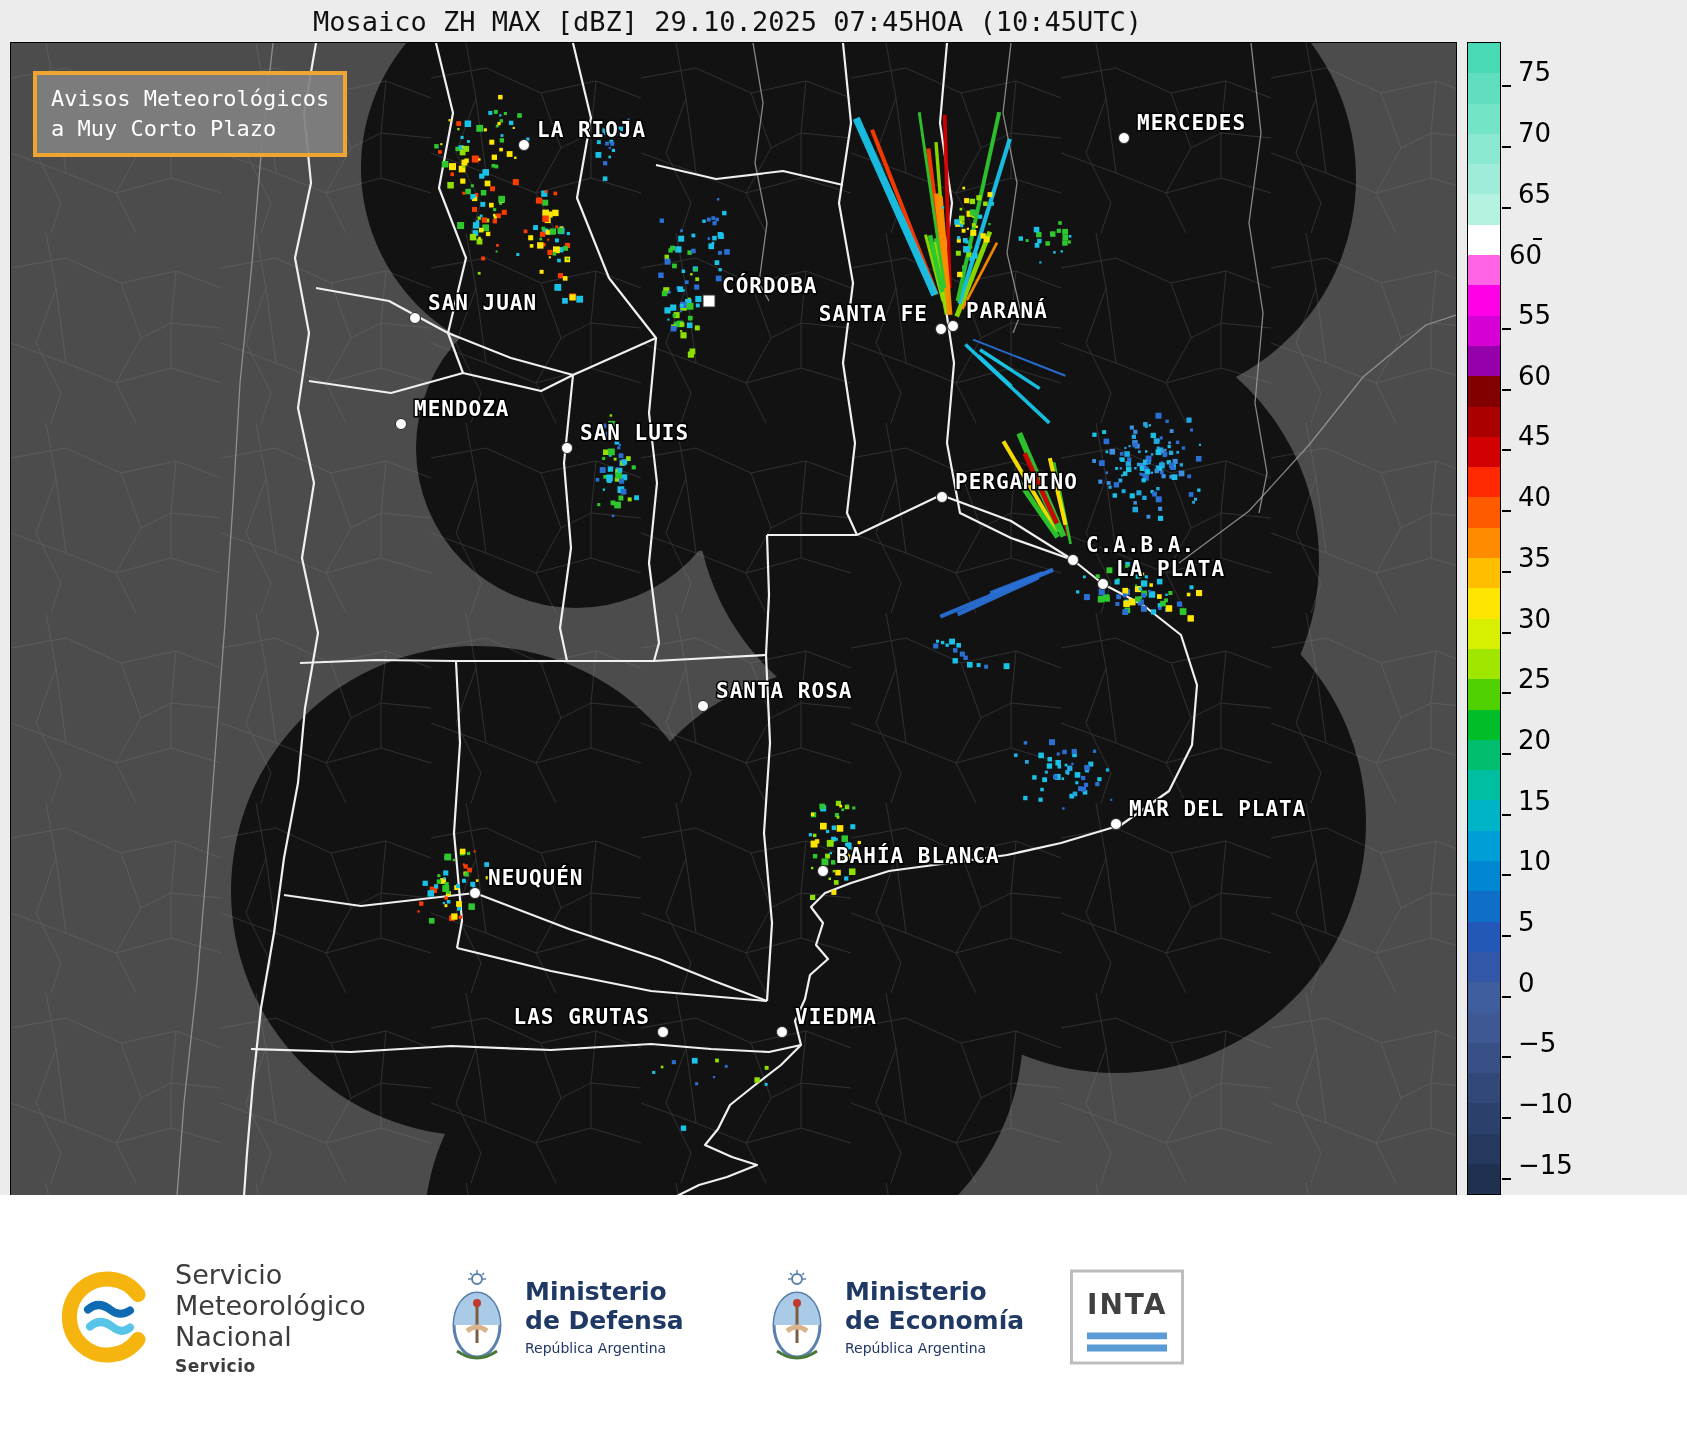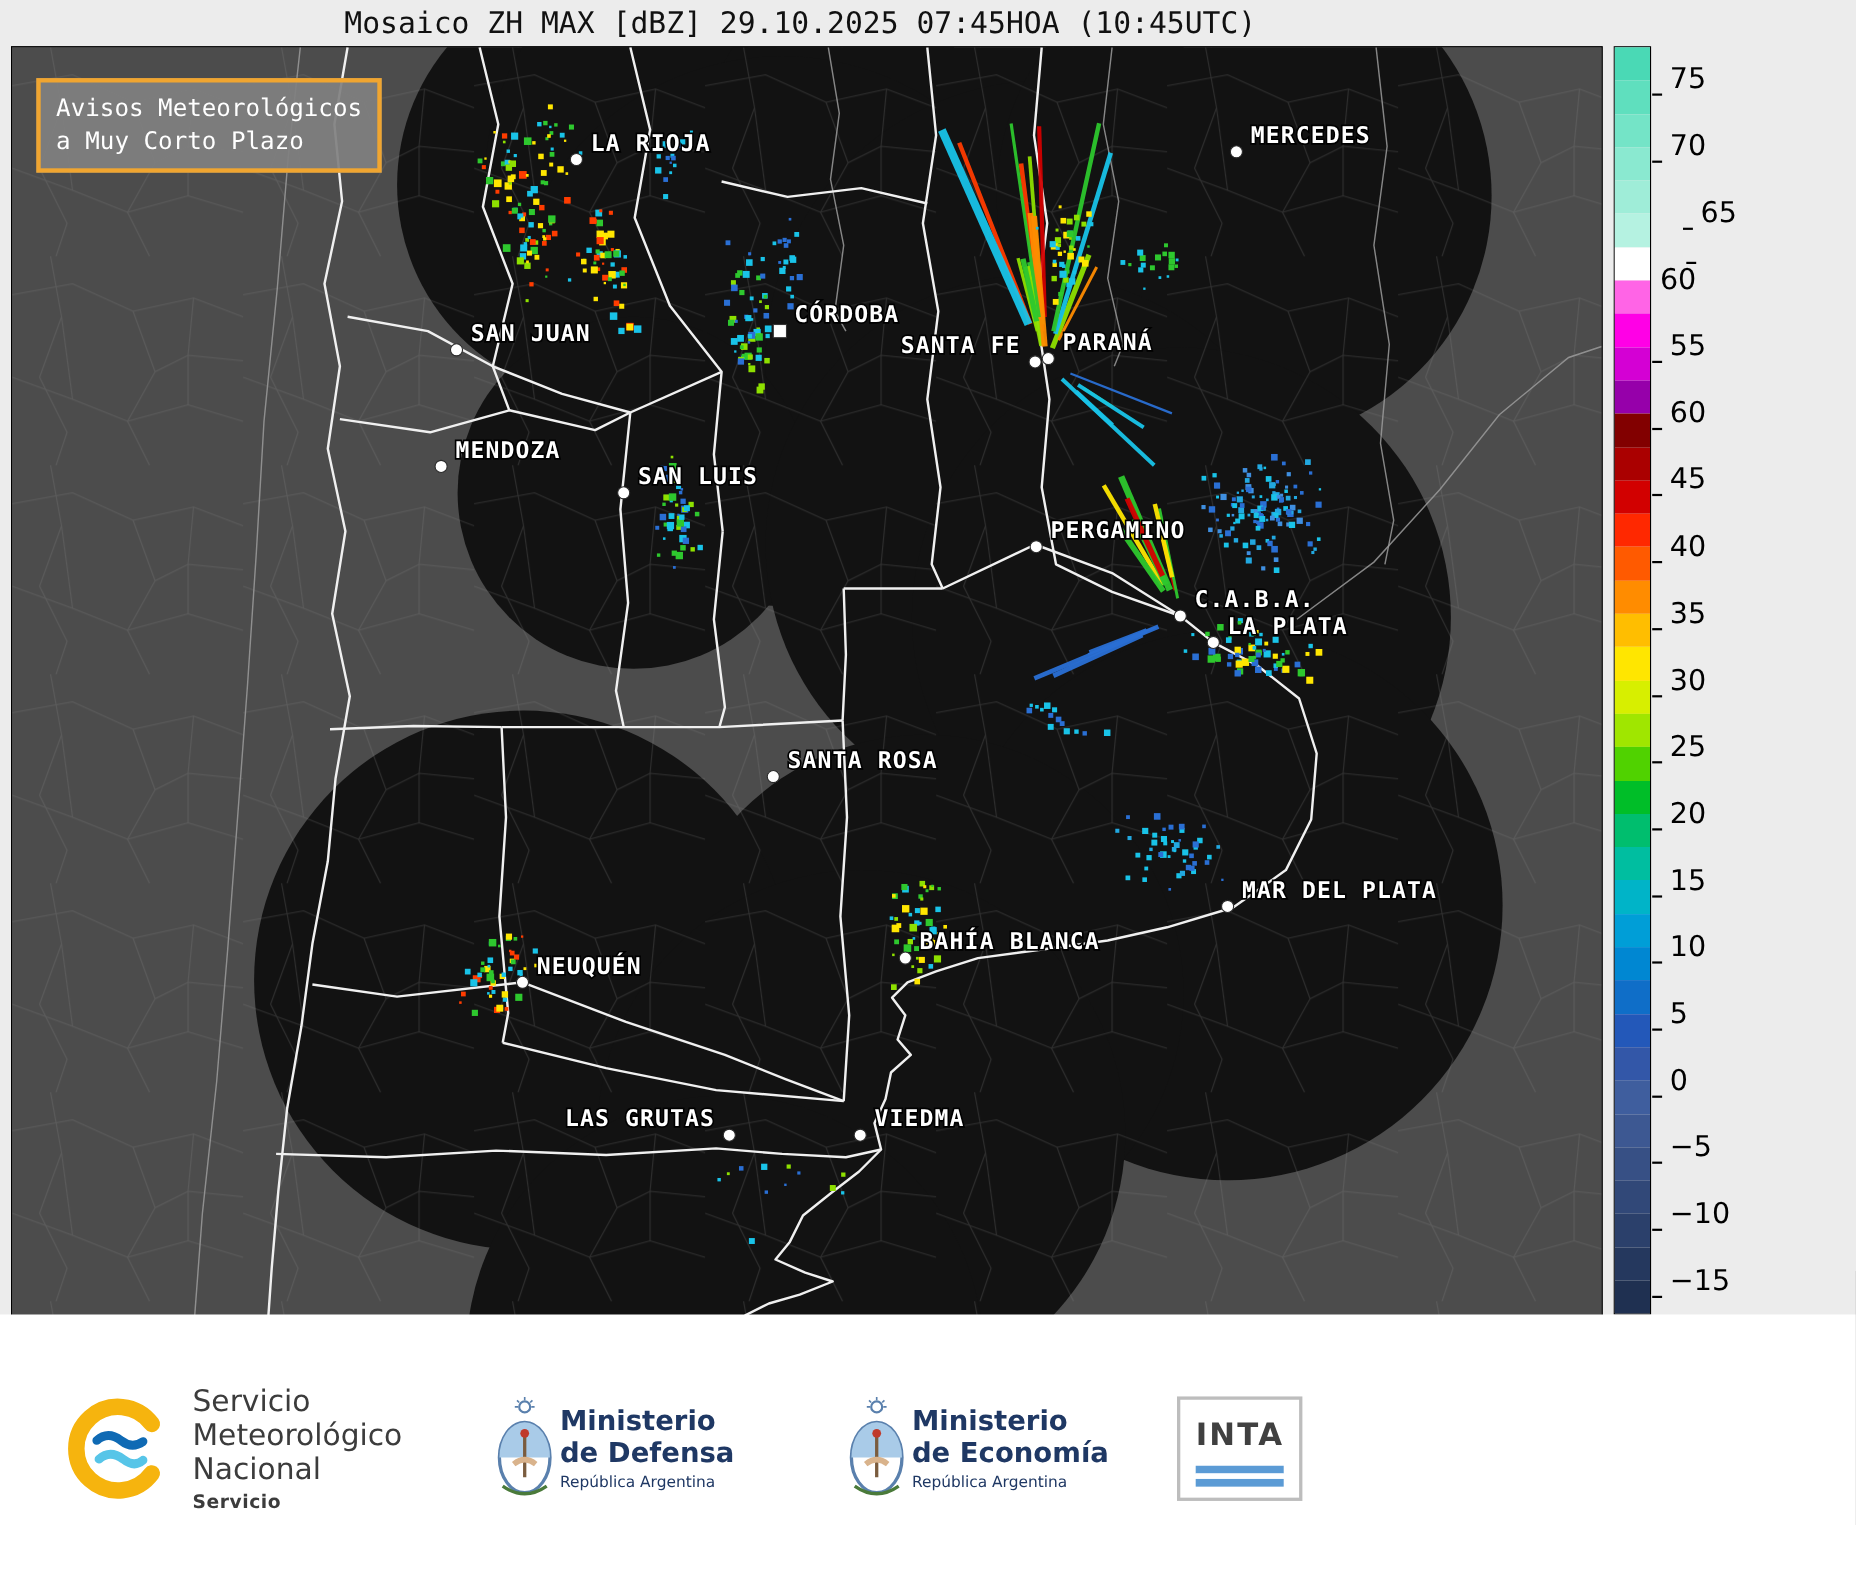--- a/index.html
+++ b/index.html
@@ -16,21 +16,21 @@
   .cb-bands div{flex:1;}
   .cb-ticks{position:absolute;left:35px;top:0;height:1153px;width:110px;}
   .cb-tick{position:absolute;display:flex;align-items:flex-end;transform:translateY(-50%);}
   .cb-dash{width:9px;height:2px;background:#000;display:inline-block;}
   .cb-label{margin-left:7px;font-size:26px;color:#000;font-family:"DejaVu Sans",sans-serif;}
   .footer{height:243px;width:1687px;background:#ffffff;position:relative;}
   .logo{position:absolute;top:50%;transform:translateY(-50%);display:flex;align-items:center;}
   .logo-smn{left:60px;gap:20px;}
   .smn-text{color:#3c3c3c;font-size:27px;line-height:31px;font-weight:500;}
   .smn-country{font-size:17px;font-weight:bold;letter-spacing:0.5px;margin-top:4px;color:#3c3c3c;}
-  .logo-min{gap:0;}
+  .logo-min{gap:16px;}
   .logo-defensa{left:445px;}
   .logo-economia{left:765px;}
   .min-title{color:#1f3864;font-size:25px;line-height:29px;font-weight:bold;}
   .min-sub{color:#1f3864;font-size:14px;margin-top:5px;}
   .logo-inta{left:1070px;}
   .inta-box{border:3px solid #bdbdbd;background:#fff;padding:12px 14px 10px;text-align:center;}
   .inta-text{color:#404040;font-weight:bold;font-size:28px;letter-spacing:2px;line-height:40px;font-family:"DejaVu Sans",sans-serif;}
   .inta-stripes{margin-top:8px;}
   .inta-stripes .s{height:7px;}
   .inta-stripes .blue{background:#5b9bd5;}
@@ -909,21 +909,21 @@
         </div>
       <div class="cb-ticks" id="cb-ticks">
           <div class="cb-tick" style="top: 2.63158%;">
             <span class="cb-dash"></span>
             <span class="cb-label">75</span>
           </div>
           <div class="cb-tick" style="top: 7.89474%;">
             <span class="cb-dash"></span>
             <span class="cb-label">70</span>
           </div>
-          <div class="cb-tick" style="top: 13.1579%; padding-left: 28px;">
+          <div class="cb-tick" style="top: 13.1579%;">
             <span class="cb-dash"></span>
             <span class="cb-label">65</span>
           </div>
           <div class="cb-tick" style="top: 18.4211%; flex-direction: column;">
             <span class="cb-dash"></span>
             <span class="cb-label">60</span>
           </div>
           <div class="cb-tick" style="top: 23.6842%;">
             <span class="cb-dash"></span>
             <span class="cb-label">55</span>

